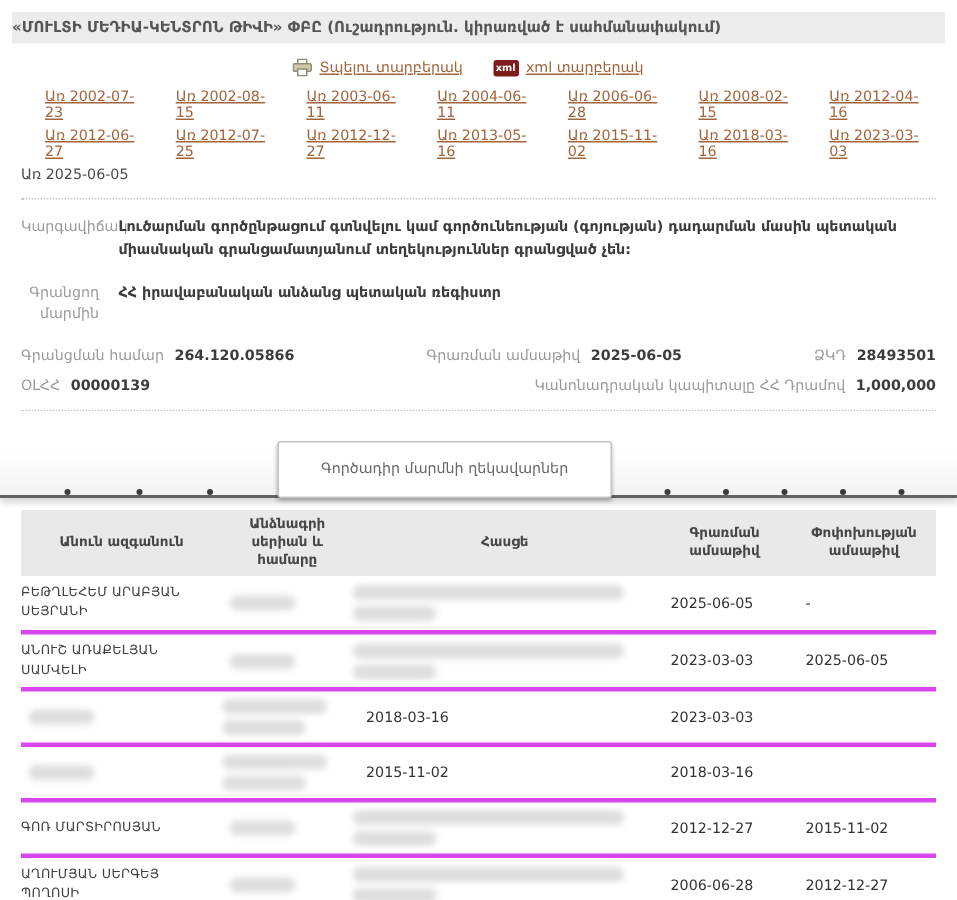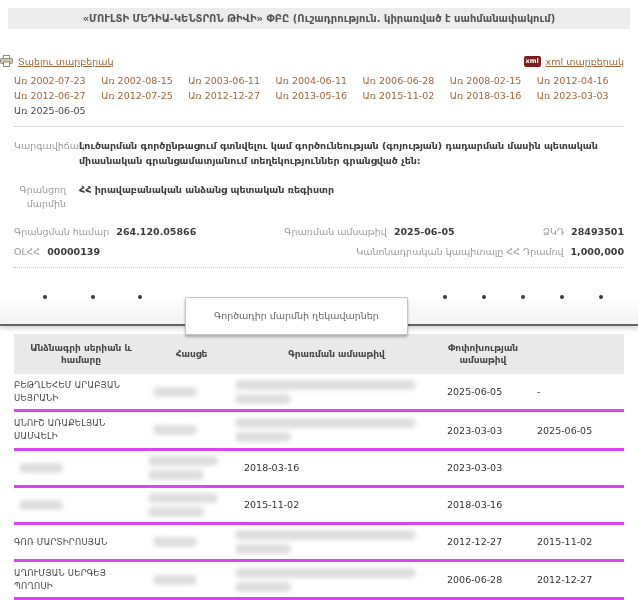--- a/index.html
+++ b/index.html
@@ -1,51 +1,51 @@
 <!DOCTYPE html>
 <html><head>
 <meta charset="utf-8">
 <style>
   * { margin:0; padding:0; box-sizing:border-box; }
   html,body { width:638px; height:600px; overflow:hidden; background:#fff;
     font-family:"DejaVu Sans", sans-serif; color:#333; }
 
   .titlebar { margin:8px 8px 0; background:#ececec; height:21px; line-height:21px;
-    text-align:center; font-size:10px; font-weight:600; color:#555; }
-
-  .actions { margin-top:26px; padding-right:14px; display:flex; justify-content:space-between;
+    text-align:left; font-size:10px; font-weight:600; color:#555; }
+
+  .actions { margin-top:10px; padding-right:14px; display:flex; justify-content:center;
     align-items:center; gap:20px; font-size:9.5px; }
   .action-link { display:flex; align-items:center; gap:5px; color:#a2643c;
     text-decoration:none; cursor:pointer; }
   .action-link .txt { text-decoration:underline; }
   .xml-badge { display:inline-block; width:17px; height:11px; background:#7f1d1d;
     border-radius:2px; color:#fff; font-size:6.5px; font-weight:bold; line-height:11px;
     text-align:center; }
 
   .versions { margin:8px 14px 0; display:grid; grid-template-columns:repeat(7,1fr);
     row-gap:4px; font-size:9.5px; }
-  .versions a { color:#a2643c; cursor:pointer; }
+  .versions a { color:#a2643c; text-decoration:underline; cursor:pointer;margin-left:16px; }
   .versions .current { color:#4a4a4a; text-decoration:none; cursor:default; }
 
   .dotted { margin:10px 14px 0; border-top:1px dotted #c9c9c9; height:0; }
 
   .info { margin:12px 14px 0; display:grid; grid-template-columns:52px 1fr;
     column-gap:13px; row-gap:15px; font-size:9.5px; }
   .info .lbl { color:#9a9a9a; text-align:right; line-height:1.45; }
   .info .val { font-weight:bold; color:#3c3c3c; line-height:1.55; }
 
   .regrow { display:flex; justify-content:space-between; align-items:baseline;
     margin:15px 14px 0; font-size:9.5px; }
   .regrow.second { margin-top:9px; }
   .field { display:flex; gap:7px; align-items:baseline; }
   .field .lbl { color:#9a9a9a; }
   .field .val { font-weight:bold; color:#3c3c3c; }
 
   .tabstrip { position:relative; margin-top:27px; height:31px; display:flex;
-    align-items:flex-start; background:linear-gradient(#ffffff,#f3f3f3);
+    align-items:flex-end; background:linear-gradient(#ffffff,#f3f3f3);
     border-bottom:2px solid #636363; box-shadow:0 3px 4px rgba(0,0,0,.15); }
   .dots { display:flex; }
   .dots.left { width:185px; justify-content:space-evenly; }
   .dots.right { flex:1; justify-content:space-evenly; }
   .dot { width:4px; height:4px; border-radius:50%; background:#3a3a3a; cursor:pointer; }
   .tab-active { position:relative; z-index:2; background:#fff; border:1px solid #c4c4c4;
     border-radius:2px; height:38px; line-height:36px; padding:0 28px; font-size:9.5px;
     color:#666; transform:translateY(2px); box-shadow:0 2px 3px rgba(0,0,0,.28);
     white-space:nowrap; cursor:default; }
 
@@ -153,20 +153,21 @@
       <span class="dot"></span>
       <span class="dot"></span>
       <span class="dot"></span>
       <span class="dot"></span>
       <span class="dot"></span>
     </div>
 </div>
 
 <div class="table">
   <div class="thead">
+    <div>Անուն ազգանուն</div>
     <div>Անձնագրի սերիան և համարը</div>
     <div>Հասցե</div>
     <div>Գրառման ամսաթիվ</div>
     <div>Փոփոխության ամսաթիվ</div>
   </div>
   <div id="tbody">
       <div class="trow">
         <div class="cell-name">ԲԵԹՂԼԵՀԵՄ ԱՐԱԲՅԱՆ ՍԵՅՐԱՆԻ</div>
         <div>
           <div class="blob pass"></div>

